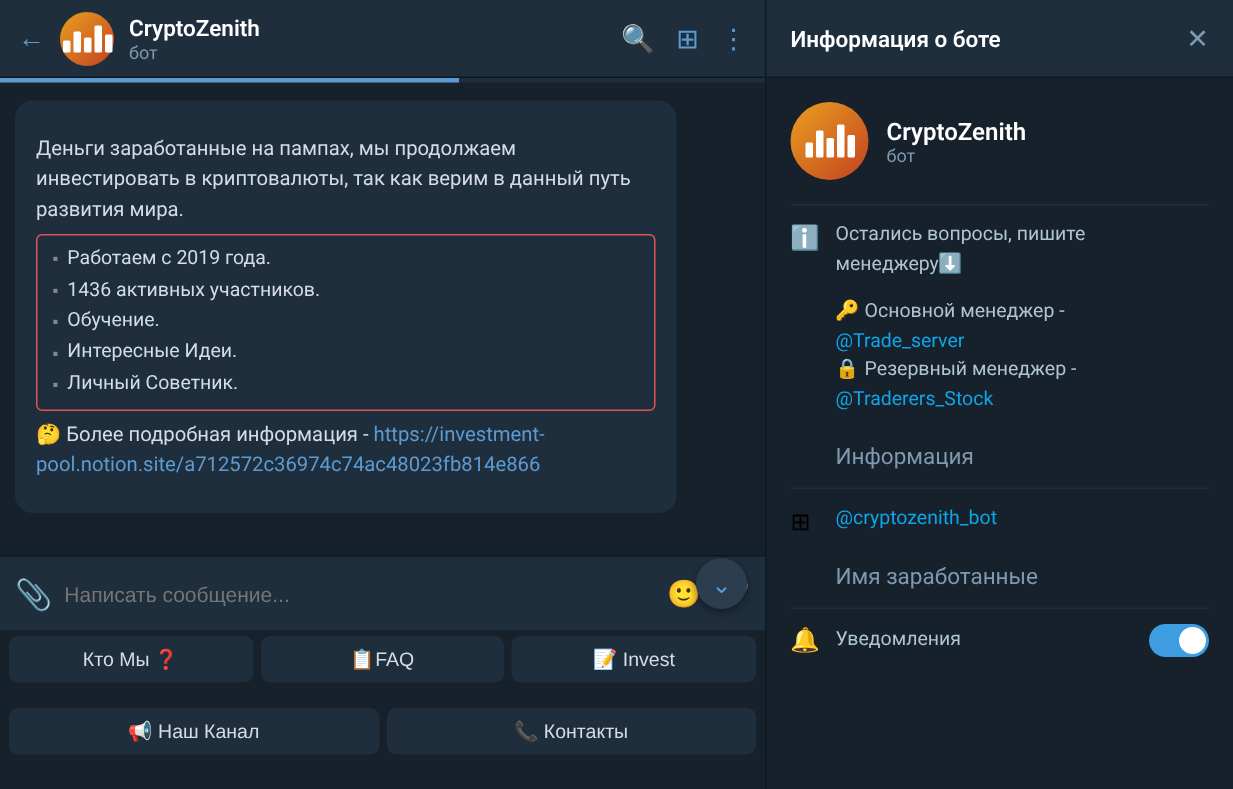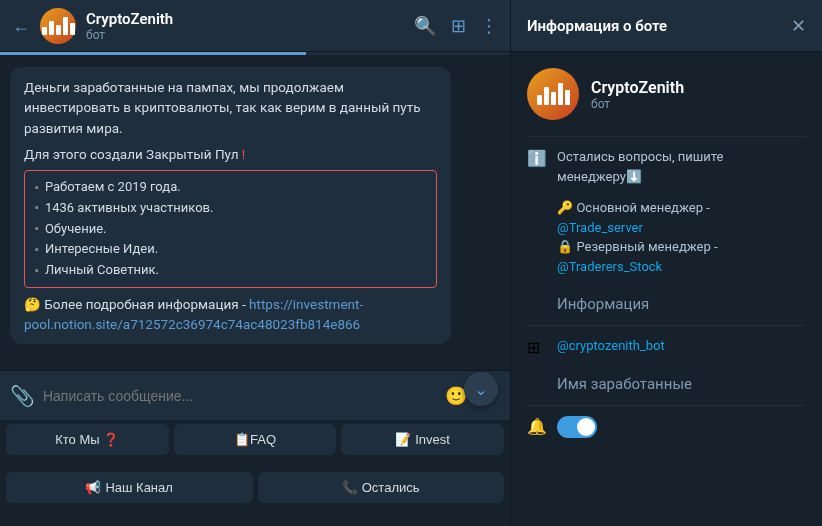--- a/index.html
+++ b/index.html
@@ -85,21 +85,21 @@
       overflow: hidden;
       padding: 12px 10px;
       display: flex;
       flex-direction: column;
       gap: 8px;
     }
 
     .message-bubble {
       background: #1f2e3d;
       border-radius: 12px;
-      padding: 10px 14px;
+      padding: 22px 14px;
       max-width: 90%;
       color: #d4dde6;
       font-size: 13.5px;
       line-height: 1.5;
       position: relative;
     }
 
     .message-bubble p {
       margin-bottom: 6px;
     }
@@ -357,24 +357,20 @@
   </div>
 
   <div class="progress-bar">
     <div class="progress-fill"></div>
   </div>
 
   <div class="chat-area">
 
     <div class="message-bubble">
       <p>Деньги заработанные на пампах, мы продолжаем инвестировать в криптовалюты, так как верим в данный путь развития мира.</p>
-      <p>
-        <span>Для этого создали Закрытый Пул</span>
-        <span style="color:#e05555"> !</span>
-      </p>
       <div class="highlight-box">
         <div class="item">
           <span class="bullet-sq">▪</span>
           <span>Работаем с 2019 года.</span>
         </div>
         <div class="item">
           <span class="bullet-sq">▪</span>
           <span>1436 активных участников.</span>
         </div>
         <div class="item">
@@ -409,21 +405,21 @@
   </div>
 
   <div class="bot-buttons">
     <div class="bot-buttons-row">
       <button class="bot-btn">Кто Мы ❓</button>
       <button class="bot-btn">📋FAQ</button>
       <button class="bot-btn">📝 Invest</button>
     </div>
     <div class="bot-buttons-row">
       <button class="bot-btn">📢 Наш Канал</button>
-      <button class="bot-btn">📞 Остались</button>
+      <button class="bot-btn">📞 Контакты</button>
     </div>
   </div>
 
 </div>
 
 <div class="right-panel">
 
   <div class="right-header">
     <div class="right-header-title">Информация о боте</div>
     <span class="close-icon">✕</span>
@@ -481,19 +477,20 @@
           <a class="blue link-text" href="#">@cryptozenith_bot</a>
         </div>
         <div class="info-label">Имя заработанные</div>
       </div>
     </div>
 
     <div class="divider"></div>
 
     <div class="notification-row">
       <span class="notif-icon">🔔</span>
+      <span class="notif-label">Уведомления</span>
       <div class="toggle">
         <div class="toggle-knob"></div>
       </div>
     </div>
 
   </div>
 </div>
 
 </body></html>

